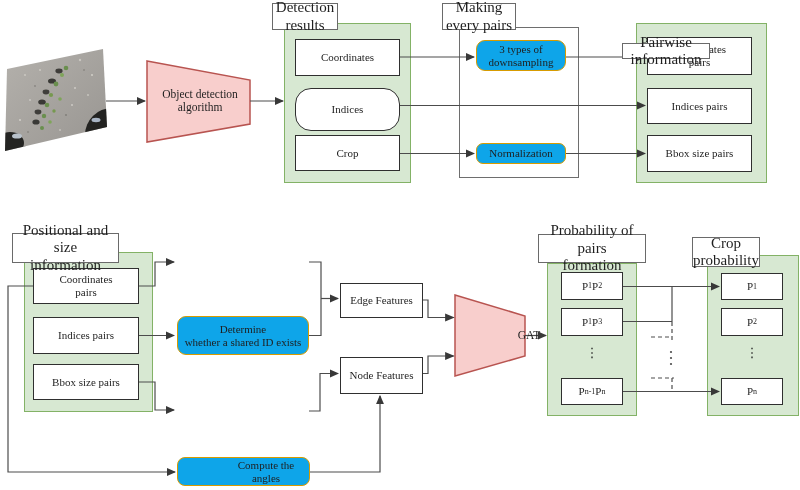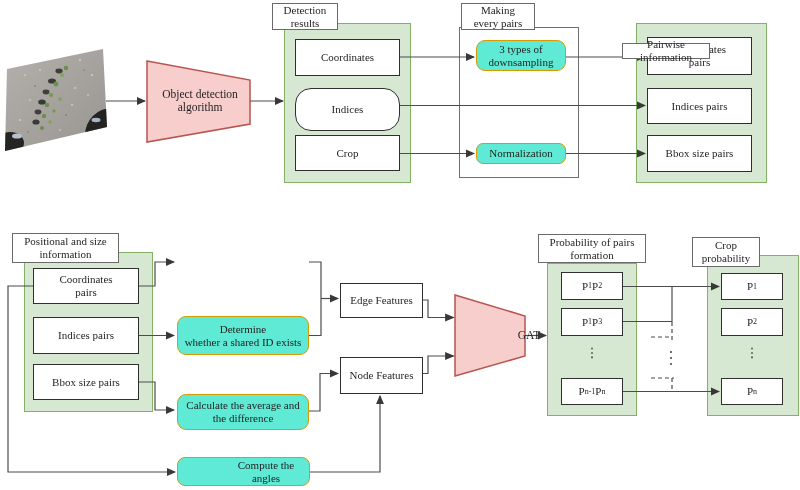--- a/index.html
+++ b/index.html
@@ -4,22 +4,22 @@
 <style>
   html,body{margin:0;padding:0;background:#ffffff;}
   #canvas{position:relative;width:800px;height:490px;background:#ffffff;
           font-family:"Liberation Serif","DejaVu Serif",serif;color:#1f1f1f;overflow:hidden;}
   .abs{position:absolute;box-sizing:border-box;}
   .cell{display:flex;align-items:center;justify-content:center;text-align:center;
         white-space:pre-line;line-height:1.16;}
   .gpanel{background:#d7e8d2;border:1.6px solid #83b266;z-index:1;}
   .frame{background:transparent;border:1.2px solid #6e6e6e;z-index:1;}
   .wbox{background:#ffffff;border:1.2px solid #2f2f2f;z-index:3;font-size:11px;}
-  .obox{background:#5eead4;border:1.4px solid #d79b00;border-radius:9px;z-index:3;font-size:11px;}
-  .lbox{background:#ffffff;border:1.2px solid #6a6a6a;z-index:4;font-size:11px;}
+  .obox{background:#0ea5e9;border:1.4px solid #d79b00;border-radius:9px;z-index:3;font-size:11px;}
+  .lbox{background:#ffffff;border:1.2px solid #6a6a6a;z-index:4;font-size:15px;}
   .free{z-index:3;font-size:11.5px;}
   .vdots{z-index:3;font-size:13px;letter-spacing:0;}
   sub{font-size:8px;line-height:0;}
   svg{position:absolute;left:0;top:0;z-index:2;}
 </style>
 </head>
 <body>
 
 <div id="canvas">
 
@@ -127,43 +127,41 @@
   <div class="abs cell free" style="left:150px;top:85px;width:100px;height:32px;">Object detection
 algorithm</div>
   <div class="abs cell free" style="left:455px;top:326px;width:70px;height:20px;margin-left:39px;">GAT</div>
 
   <div class="abs cell lbox" style="left:272px;top:3px;width:66px;height:27px;">Detection
 results</div>
   <div class="abs cell wbox" style="left:295px;top:39px;width:105px;height:37px;">Coordinates</div>
   <div class="abs cell wbox" style="left:295px;top:88px;width:105px;height:43px;border-radius:16px;">Indices</div>
   <div class="abs cell wbox" style="left:295px;top:135px;width:105px;height:36px;">Crop</div>
 
-  <div class="abs cell lbox" style="left:442px;top:3px;width:74px;height:27px;margin-left:19px;">Making
+  <div class="abs cell lbox" style="left:442px;top:3px;width:74px;height:27px;">Making
 every pairs</div>
   <div class="abs cell obox" style="left:476px;top:40px;width:90px;height:31px;">3 types of
 downsampling</div>
   <div class="abs cell obox" style="left:476px;top:143px;width:90px;height:21px;border-radius:7px;">Normalization</div>
 
   <div class="abs cell lbox" style="left:622px;top:5px;width:88px;height:16px;margin-top:38px;">Pairwise information</div>
   <div class="abs cell wbox" style="left:647px;top:37px;width:105px;height:38px;">Coordinates
 pairs</div>
   <div class="abs cell wbox" style="left:647px;top:88px;width:105px;height:36px;">Indices pairs</div>
   <div class="abs cell wbox" style="left:647px;top:135px;width:105px;height:37px;">Bbox size pairs</div>
 
   <div class="abs cell lbox" style="left:12px;top:233px;width:107px;height:30px;">Positional and size
 information</div>
   <div class="abs cell wbox" style="left:33px;top:268px;width:106px;height:36px;">Coordinates
 pairs</div>
   <div class="abs cell wbox" style="left:33px;top:317px;width:106px;height:37px;">Indices pairs</div>
   <div class="abs cell wbox" style="left:33px;top:364px;width:106px;height:36px;">Bbox size pairs</div>
 
   <div class="abs cell obox" style="left:177px;top:316px;width:132px;height:39px;">Determine
 whether a shared ID exists</div>
-  <div class="abs cell obox" style="left:177px;top:394px;width:132px;height:36px;">Calculate the average and
-the difference</div>
   <div class="abs cell obox" style="left:177px;top:457px;width:133px;height:29px;border-radius:8px;padding-left:45px;">Compute the angles</div>
 
   <div class="abs cell wbox" style="left:340px;top:283px;width:83px;height:35px;">Edge Features</div>
   <div class="abs cell wbox" style="left:340px;top:357px;width:83px;height:37px;">Node Features</div>
 
   <div class="abs cell lbox" style="left:538px;top:234px;width:108px;height:29px;">Probability of pairs
 formation</div>
   <div class="abs cell wbox" style="left:561px;top:272px;width:62px;height:28px;">
     <span>P</span><sub>1</sub><span>P</span><sub>2</sub>
   </div>

